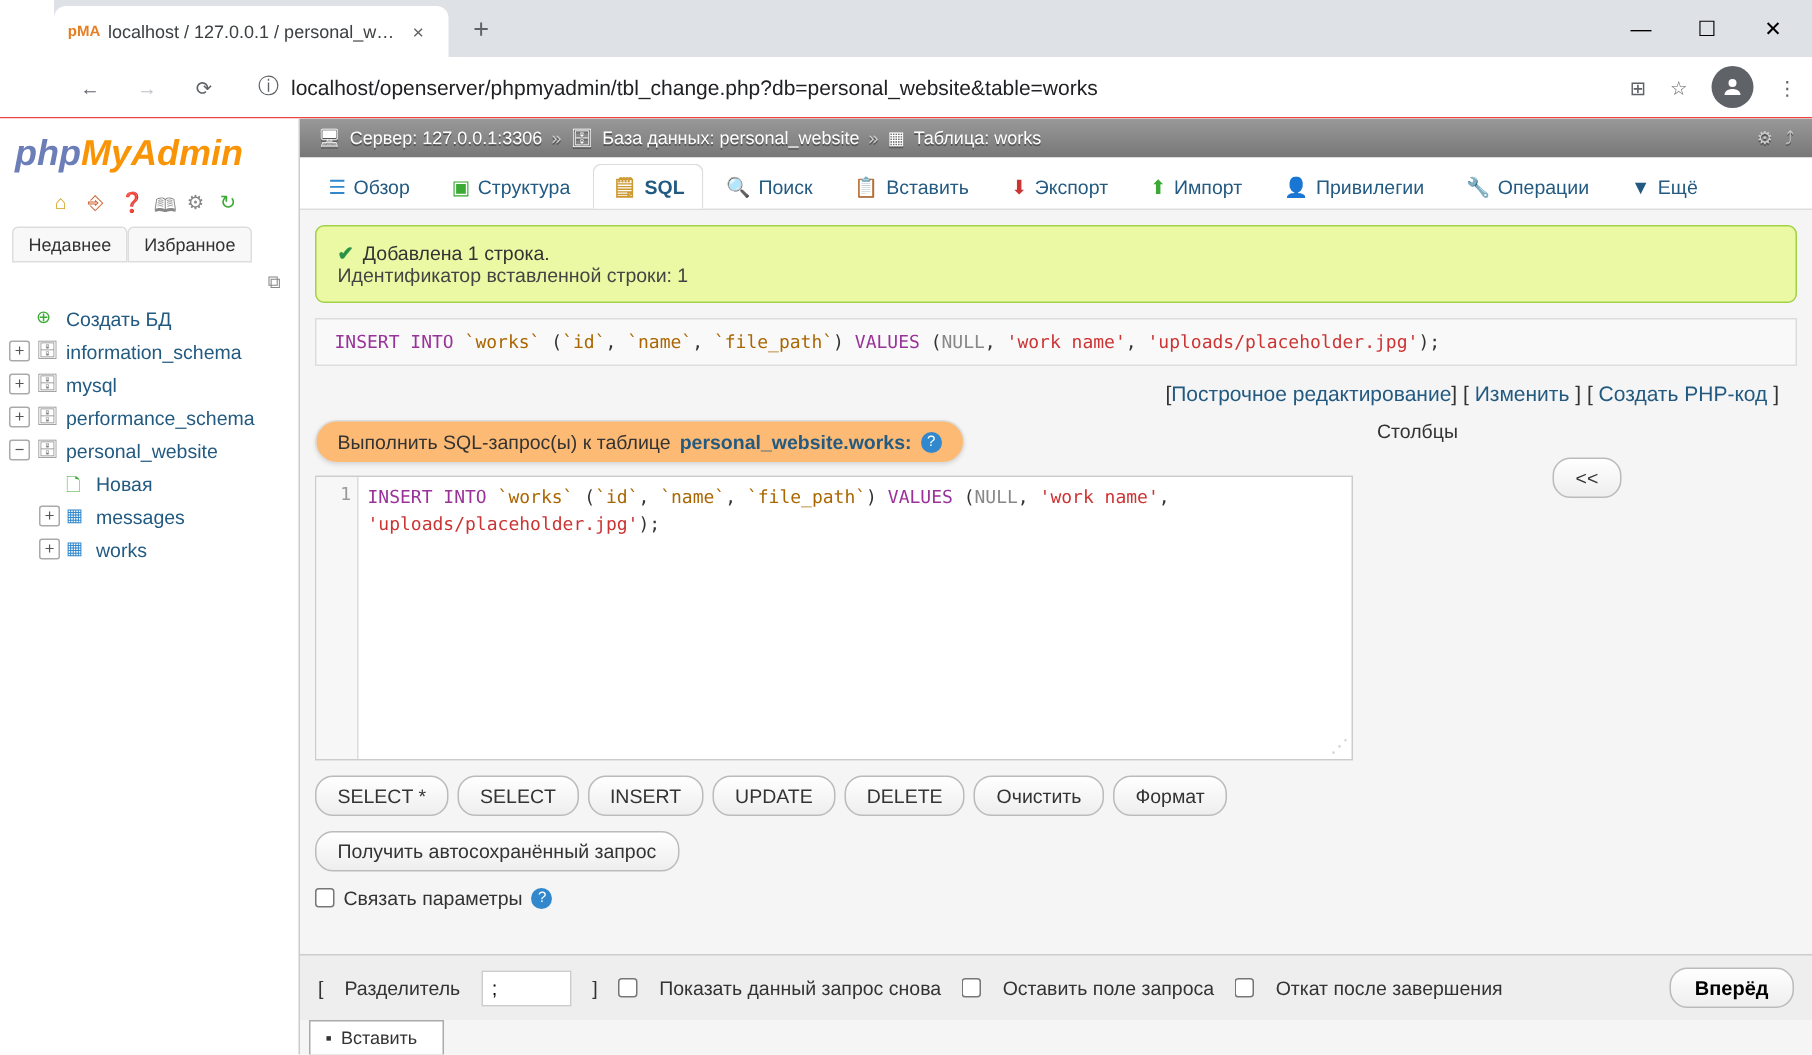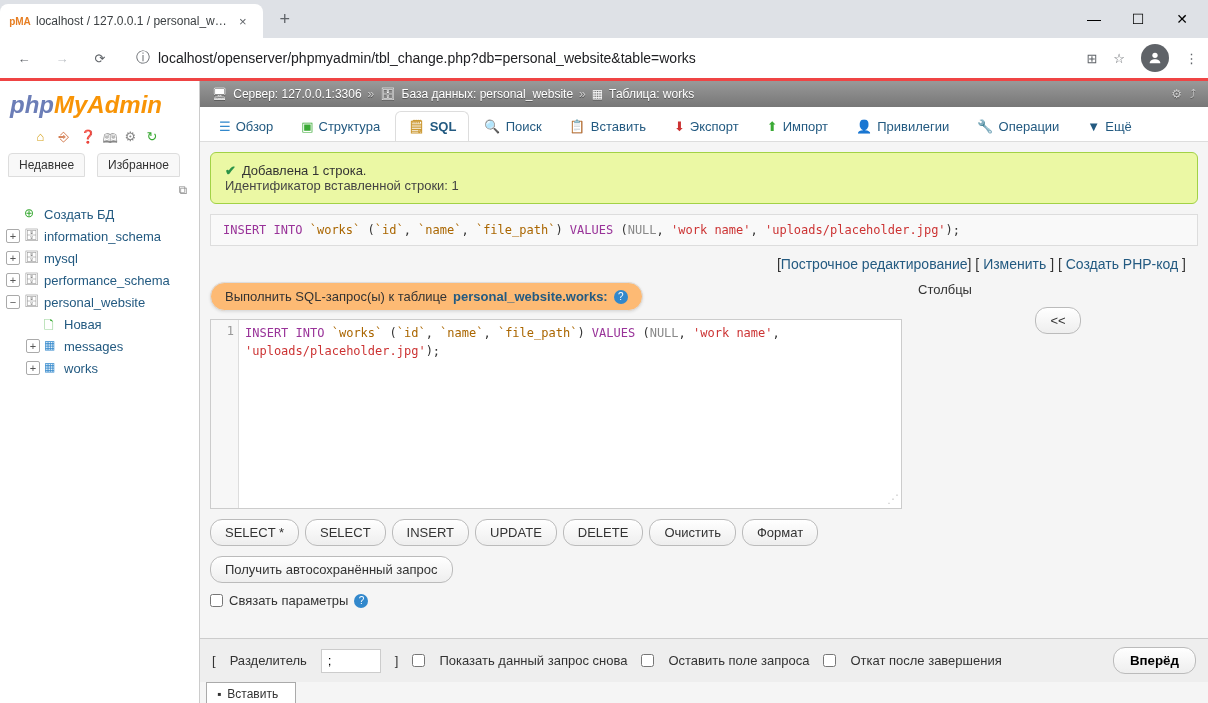--- a/index.html
+++ b/index.html
@@ -1,19 +1,19 @@
 <!DOCTYPE html>
 <html><head>
 <meta charset="utf-8">
 <style>
 * { box-sizing: border-box; margin: 0; padding: 0; }
 body { font-family: sans-serif; font-size: 13px; color: #333; background: #fff; width: 1208px; height: 703px; overflow: hidden; }
 
 
-.browser-chrome { background: #fff; border-bottom: 3px solid #ef4444; }
+.browser-chrome { background: #fff; border-bottom: 1px solid #ef4444; padding-left: 36px; }
 .tab-bar { display: flex; align-items: center; height: 38px; background: #dee1e6; }
 .tab { display: flex; align-items: center; background: #fff; height: 34px; margin-top: 4px; padding: 0 12px; border-radius: 8px 8px 0 0; min-width: 220px; gap: 8px; }
 .tab-favicon { width: 16px; height: 16px; display: flex; align-items: center; justify-content: center; font-size: 10px; color: #e67e22; font-weight: bold; }
 .tab-title { flex: 1; font-size: 12px; color: #3c4043; overflow: hidden; white-space: nowrap; text-overflow: ellipsis; }
 .tab-close { width: 16px; height: 16px; color: #5f6368; display: flex; align-items: center; justify-content: center; cursor: pointer; }
 .new-tab { width: 28px; height: 28px; display: flex; align-items: center; justify-content: center; color: #5f6368; margin-left: 8px; cursor: pointer; font-size: 18px; }
 .window-controls { margin-left: auto; display: flex; gap: 24px; padding: 0 16px; color: #000; }
 .window-controls span { cursor: pointer; font-size: 14px; width: 20px; text-align: center; }
 
 .address-bar { display: flex; align-items: center; height: 40px; padding: 0 10px; gap: 10px; }
@@ -34,21 +34,21 @@
 .logo-my { color: #f89406; }
 
 .sidebar-icons { display: flex; justify-content: center; gap: 6px; padding: 4px 0; }
 .sidebar-icons span { width: 16px; height: 16px; font-size: 13px; cursor: pointer; }
 .icon-home { color: #d4a017; }
 .icon-exit { color: #cc6633; }
 .icon-docs { color: #3288cc; }
 .icon-settings { color: #888; }
 .icon-reload { color: #3aaa35; }
 
-.nav-tabs { display: flex; padding: 4px 8px; gap: 12px; text-align: right; }
+.nav-tabs { display: flex; padding: 4px 8px; gap: 0; text-align: right; }
 .nav-tab { padding: 4px 10px; cursor: pointer; border: 1px solid #ddd; background: #f8f8f8; border-radius: 4px 4px 0 0; font-size: 12px; }
 .link-icon { text-align: right; padding: 2px 12px; color: #888; font-size: 12px; }
 
 .tree { padding: 4px 4px; font-size: 13px; }
 .tree-item { padding: 3px 2px; display: flex; align-items: center; gap: 4px; cursor: pointer; }
 .tree-item.nested { padding-left: 22px; }
 .tree-toggle { width: 14px; height: 14px; border: 1px solid #aaa; border-radius: 2px; display: inline-flex; align-items: center; justify-content: center; font-size: 11px; line-height: 1; color: #555; }
 .tree-icon { width: 16px; height: 16px; font-size: 12px; }
 .tree-db-icon { color: #888; }
 .tree-new-icon { color: #3aaa35; }

